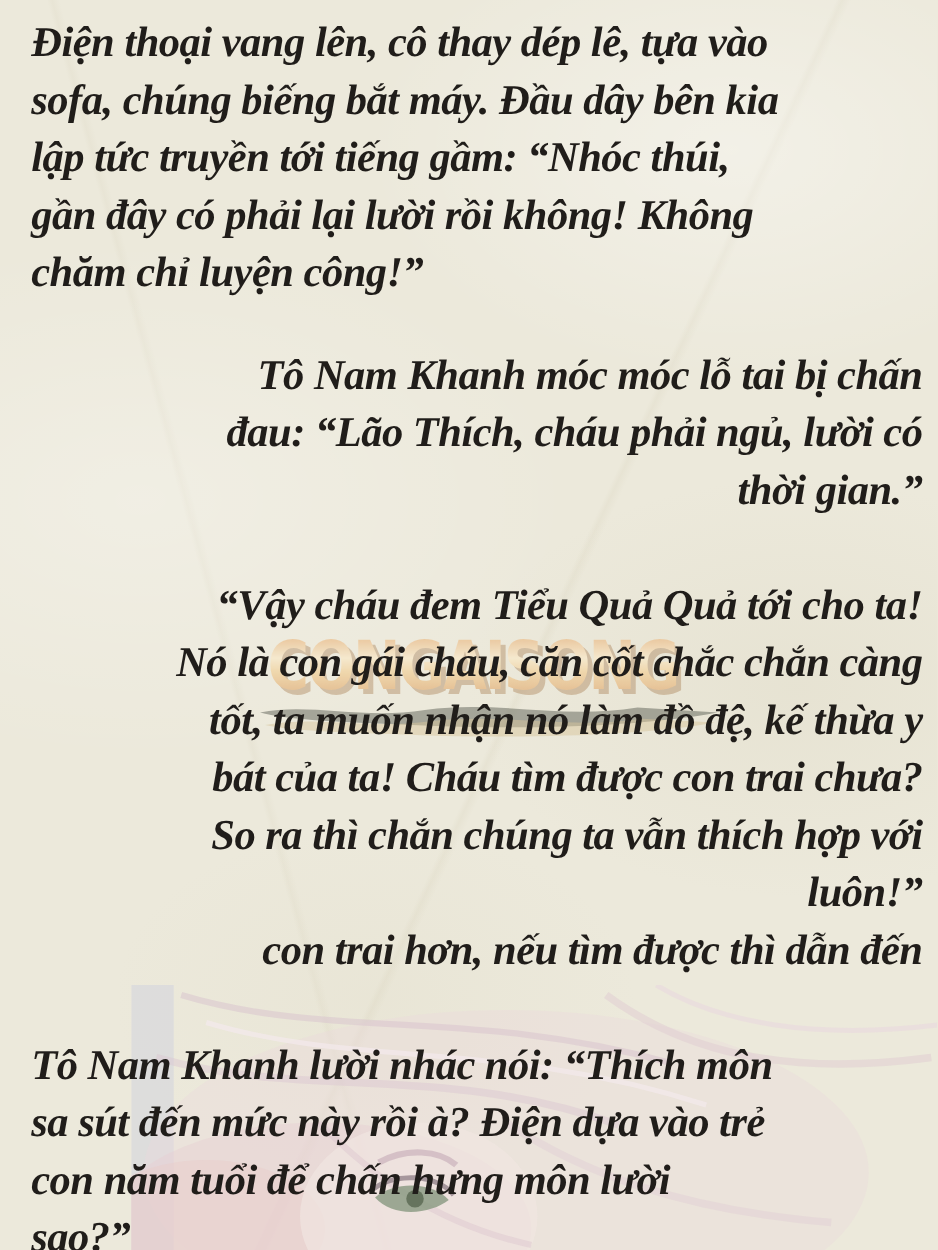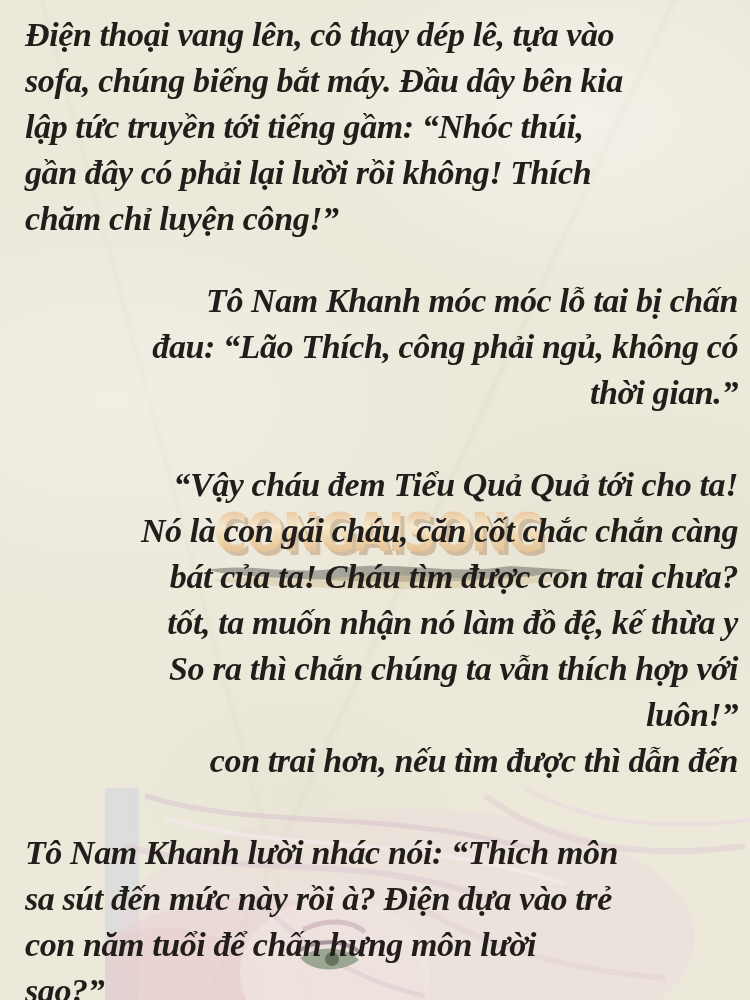--- a/index.html
+++ b/index.html
@@ -119,33 +119,33 @@
       <path d="M2,12 C42,4 84,18 134,10 C194,2 244,18 304,8 L368,12 C304,24 204,26 124,22 C74,20 22,18 2,12 Z" fill="#4e5247" opacity="0.5"></path>
       <path d="M6,22 C46,14 88,26 138,19 C198,12 248,26 308,17 L366,20 C306,31 206,33 126,30 C76,28 26,27 6,22 Z" fill="#d6c196" opacity="0.5"></path>
     </svg>
   </div>
 
   <div class="content">
     <p class="para">
       <span class="line">Điện thoại vang lên, cô thay dép lê, tựa vào</span>
       <span class="line">sofa, chúng biếng bắt máy. Đầu dây bên kia</span>
       <span class="line">lập tức truyền tới tiếng gầm: “Nhóc thúi,</span>
-      <span class="line">gần đây có phải lại lười rồi không! Thích</span>
+      <span class="line">gần đây có phải lại lười rồi không! Không</span>
       <span class="line">chăm chỉ luyện công!”</span>
     </p>
     <p class="para gap-lg">
       <span class="line">Tô Nam Khanh móc móc lỗ tai bị chấn</span>
-      <span class="line">đau: “Lão Thích, công phải ngủ, không có</span>
+      <span class="line">đau: “Lão Thích, cháu phải ngủ, lười có</span>
       <span class="line">thời gian.”</span>
     </p>
     <p class="para gap-lg">
       <span class="line">“Vậy cháu đem Tiểu Quả Quả tới cho ta!</span>
       <span class="line">Nó là con gái cháu, căn cốt chắc chắn càng</span>
+      <span class="line">tốt, ta muốn nhận nó làm đồ đệ, kế thừa y</span>
       <span class="line">bát của ta! Cháu tìm được con trai chưa?</span>
-      <span class="line">tốt, ta muốn nhận nó làm đồ đệ, kế thừa y</span>
       <span class="line">So ra thì chắn chúng ta vẫn thích hợp với</span>
       <span class="line">luôn!”</span>
       <span class="line">con trai hơn, nếu tìm được thì dẫn đến</span>
     </p>
     <p class="para">
       <span class="line">Tô Nam Khanh lười nhác nói: “Thích môn</span>
       <span class="line">sa sút đến mức này rồi à? Điện dựa vào trẻ</span>
       <span class="line">con năm tuổi để chấn hưng môn lười</span>
       <span class="line">sao?”</span>
     </p>

